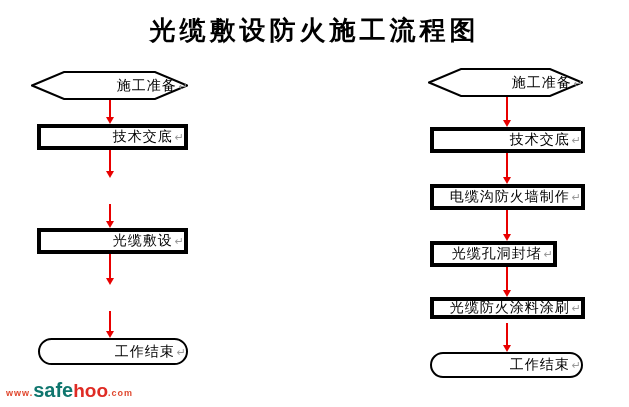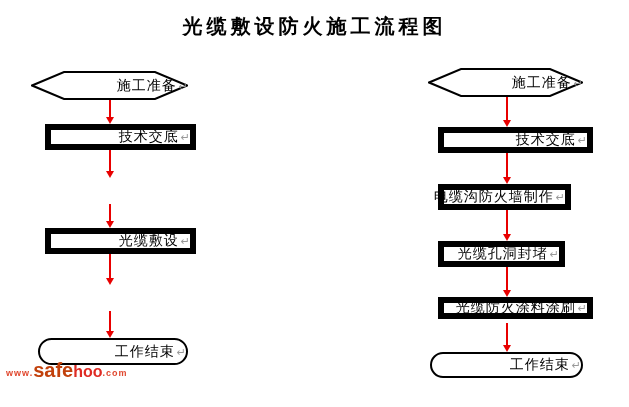--- a/index.html
+++ b/index.html
@@ -2,44 +2,44 @@
 <html><head>
 <meta charset="utf-8">
 <style>
   html,body{margin:0;padding:0;background:#ffffff;}
   #canvas{
     position:relative;width:629px;height:407px;background:#ffffff;overflow:hidden;
     font-family:"Liberation Sans","DejaVu Sans",sans-serif;
   }
   .title{
     position:absolute;top:13px;left:0;width:629px;text-align:center;
-    font-size:20px;font-weight:bold;color:#000000;letter-spacing:4px;
+    font-size:26px;font-weight:bold;color:#000000;letter-spacing:4px;
   }
   .node{position:absolute;display:flex;align-items:center;justify-content:flex-end;}
   .node .shape-svg{position:absolute;left:0;top:0;width:100%;height:100%;}
   .node .label{
     position:relative;z-index:2;font-size:14px;color:#000000;white-space:nowrap;
     letter-spacing:1px;
   }
-  .rect-node{border:6px solid #000000;background:#ffffff;box-sizing:border-box;margin-left:8px;}
+  .rect-node{border:4px solid #000000;background:#ffffff;box-sizing:border-box;}
   .stadium-node{border:2px solid #000000;background:#ffffff;box-sizing:border-box;border-radius:14px;}
   .pmark{font-size:11px;color:#9a9a9a;margin-left:2px;letter-spacing:0;}
   .arrow{position:absolute;width:2px;background:#e80000;}
   .arrow::after{
     content:"";position:absolute;bottom:-7px;left:-3px;
     border-left:4px solid transparent;border-right:4px solid transparent;
     border-top:7px solid #e80000;
   }
   .watermark{
-    position:absolute;left:6px;top:360px;display:flex;align-items:flex-end;
+    position:absolute;left:6px;top:380px;display:flex;align-items:flex-end;
     font-weight:bold;line-height:1;
   }
   .wm-small{font-size:9px;letter-spacing:1px;color:#e0482f;margin-bottom:2px;}
-  .wm-safe{font-size:20px;color:#c2410c;}
-  .wm-hoo{font-size:16px;color:#df2b24;}
+  .wm-safe{font-size:20px;color:#0f766e;}
+  .wm-hoo{font-size:19px;color:#df2b24;}
 </style>
 </head>
 <body>
 
 <div id="canvas">
 
   <div class="title">光缆敷设防火施工流程图</div>
 
   <div class="node" style="left:31px;top:71px;width:157px;height:29px;">
     <svg class="shape-svg" viewBox="0 0 157 29" width="157" height="29">
@@ -80,21 +80,21 @@
   </div>
 
   <div class="arrow" style="left:506px;top:97px;height:23px;"></div>
 
   <div class="node rect-node" style="left:430px;top:127px;width:155px;height:26px;">
     <span class="label"><span>技术交底</span><span class="pmark">↵</span></span>
   </div>
 
   <div class="arrow" style="left:506px;top:153px;height:24px;"></div>
 
-  <div class="node rect-node" style="left:430px;top:184px;width:133px;height:26px;">
+  <div class="node rect-node" style="left:430px;top:184px;width:155px;height:26px;">
     <span class="label"><span>电缆沟防火墙制作</span><span class="pmark">↵</span></span>
   </div>
 
   <div class="arrow" style="left:506px;top:210px;height:24px;"></div>
 
   <div class="node rect-node" style="left:430px;top:241px;width:127px;height:26px;">
     <span class="label"><span>光缆孔洞封堵</span><span class="pmark">↵</span></span>
   </div>
 
   <div class="arrow" style="left:506px;top:267px;height:23px;"></div>

